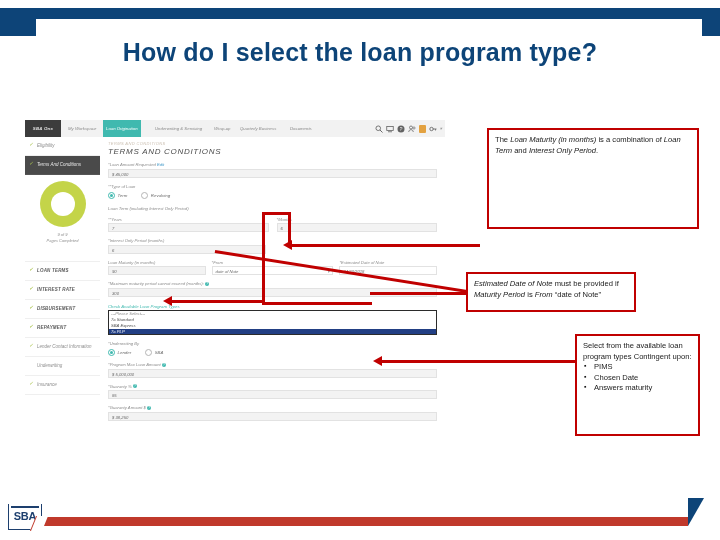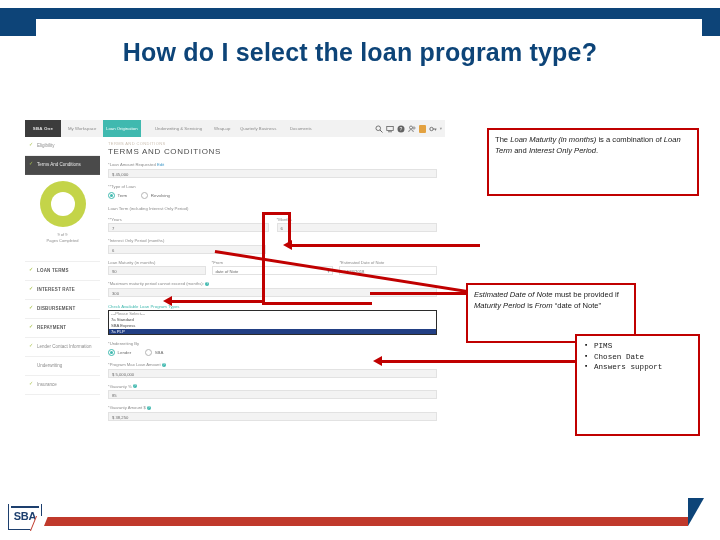--- a/index.html
+++ b/index.html
@@ -38,20 +38,21 @@
     position:absolute;right:-4px;bottom:-2px;width:11px;height:15px;background:#fff;
     transform:skewX(-22deg);border-left:1.6px solid #c0392b;
   }
 
   
   #app{
     position:absolute;left:25px;top:120px;width:420px;height:365px;
     background:#fff;overflow:hidden;
     font-family:"Liberation Sans", sans-serif;
     filter:blur(.22px) saturate(.82);
+    font-style:italic;
   }
   #app-nav{position:absolute;left:0;top:0;width:420px;height:17px;background:#f2f2f2;border-bottom:1px solid #e0e0e0;}
   #app-brand{position:absolute;left:0;top:0;width:36px;height:17px;background:#3c3c3c;}
   #app-brand span{
     display:block;text-align:center;line-height:17px;color:#fff;
     font-size:4.4px;font-weight:bold;letter-spacing:.2px;opacity:.85;
   }
   .nav-link{
     position:absolute;top:0;height:17px;line-height:17px;
     font-size:4.3px;color:#8a8a8a;white-space:nowrap;padding:0 3px;
@@ -122,25 +123,25 @@
 
   
   .callout{
     position:absolute;background:#fff;border:2px solid #c00000;
     font-size:7.6px;color:#1a1a1a;line-height:10.6px;
     padding:5px 6px;box-sizing:border-box;
   }
   .callout i{font-style:italic;}
   .callout p{margin:0;}
   .callout p + p{margin-top:8px;}
-  #callout-1{left:487px;top:128px;width:212px;height:68px;}
-  #callout-2{left:466px;top:283px;width:170px;height:60px;}
+  #callout-1{left:487px;top:128px;width:212px;height:101px;}
+  #callout-2{left:466px;top:272px;width:170px;height:40px;}
   #callout-3{left:575px;top:334px;width:125px;height:102px;}
   #callout-3 ul{margin:0;padding:0;list-style:none;}
-  #callout-3 li{position:relative;padding-left:11px;font-family:Liberation Mono, monospace;}
+  #callout-3 li{position:relative;padding-left:11px;}
   #callout-3 li:before{content:"\25AA";position:absolute;left:1px;top:-1px;font-size:7px;color:#1a1a1a;}
 
   
   .ln{position:absolute;background:#c00000;}
   .arw{position:absolute;width:0;height:0;}
   .arw-l{border-right:9px solid #c00000;border-top:5px solid transparent;border-bottom:5px solid transparent;}
 </style>
 </head>
 <body>
 
@@ -374,24 +375,25 @@
 
 <div class="callout" id="callout-1">
   <p><span>The </span><i>Loan Maturity (in months)</i><span> is a combination of </span><i>Loan Term</i><span> and </span><i>Interest Only Period</i><span>.</span></p>
 </div>
 
 <div class="callout" id="callout-2">
   <p><i>Estimated Date of Note</i><span> must be provided if </span><i>Maturity Period</i><span> is </span><i>From</i><span> “date of Note”</span></p>
 </div>
 
 <div class="callout" id="callout-3">
+  <p>Select from the available loan program types  Contingent upon:</p>
   <ul>
     <li>PIMS</li>
     <li>Chosen Date</li>
-    <li>Answers support</li>
+    <li>Answers maturity</li>
   </ul>
 </div>
 
 <div id="footer-rule"></div>
 <div id="footer-tail"></div>
 <div id="sba-logo">
   <div class="bar"></div>
   <div class="txt">SBA</div>
   <div class="slash"></div>
 </div>

